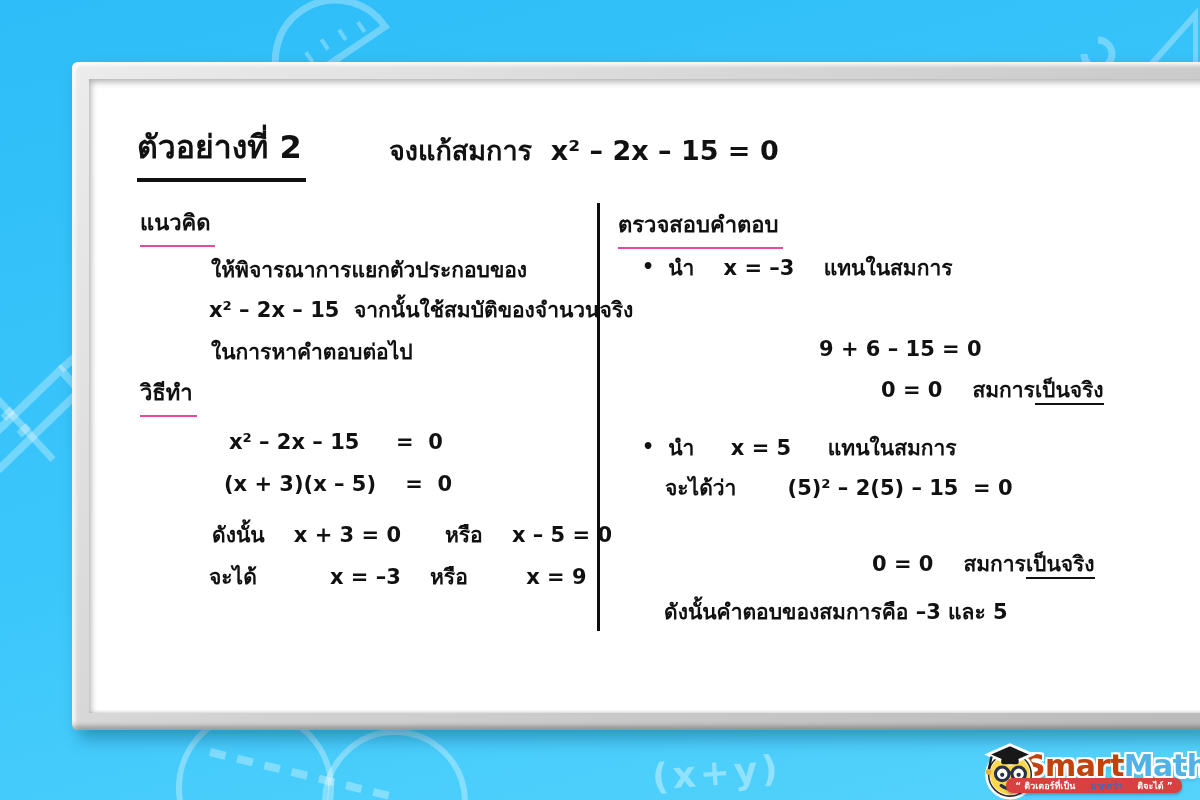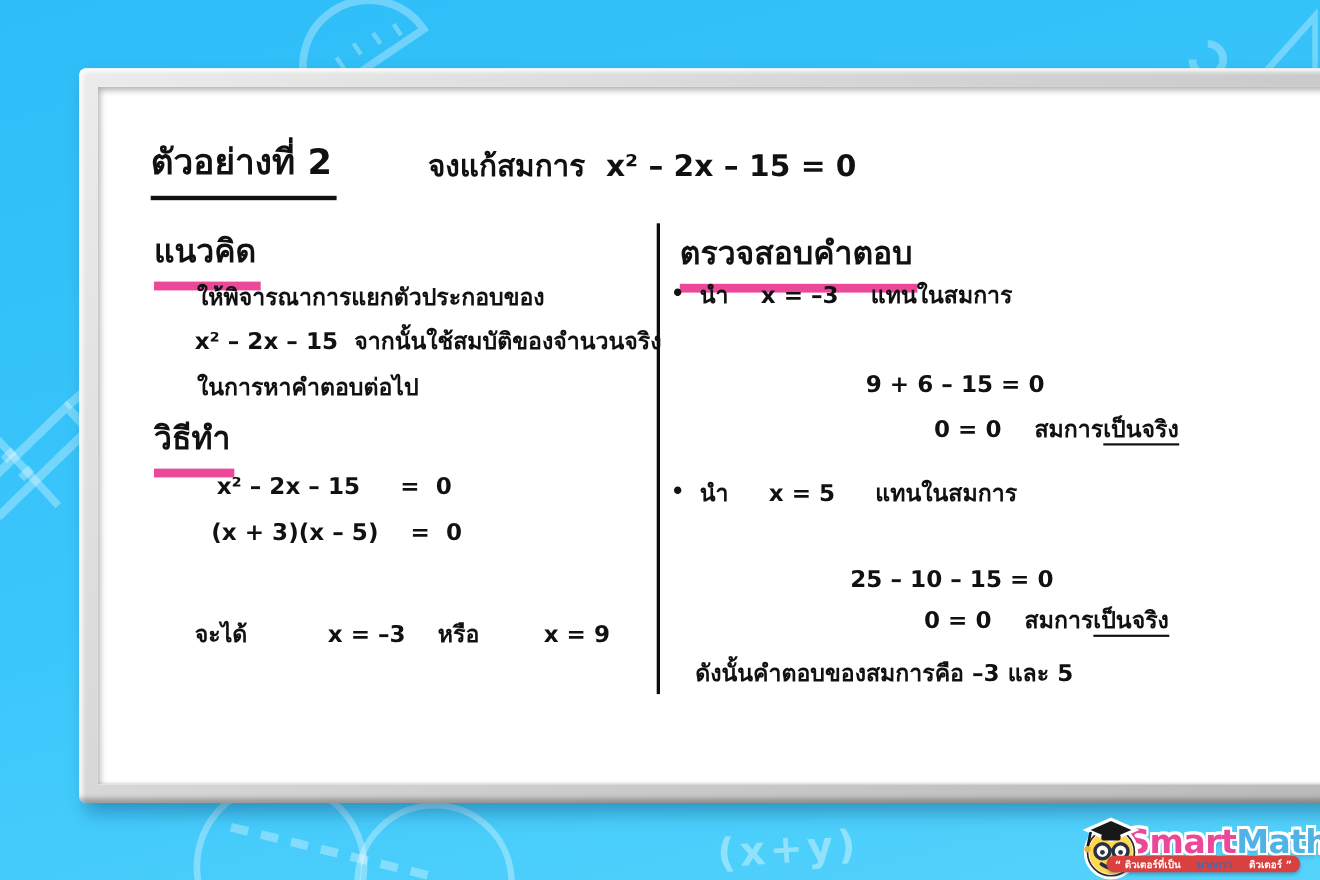--- a/index.html
+++ b/index.html
@@ -27,37 +27,37 @@
   }
   .board-inner{
     position:absolute;left:17px;top:17px;right:17px;bottom:17px;
     background:#ffffff;
     box-shadow:inset 2px 3px 6px rgba(0,0,0,.30),inset -1px -1px 3px rgba(0,0,0,.12);
     color:#111;font-weight:700;
   }
   .abs{position:absolute;white-space:pre;}
   .h-title{font-size:32px;border-bottom:4px solid #111;padding:0 4px 6px 0;}
   .h-problem{font-size:27px;}
-  .h-section{font-size:29px;border-bottom:8px solid #ec4899;padding:0 4px 5px 0;}
-  .body-line{font-size:21px;line-height:1.25;}
+  .h-section{font-size:22px;border-bottom:2px solid #ec4899;padding:0 4px 5px 0;}
+  .body-line{font-size:21px;line-height:1.25;margin-left:32px;}
   .divider{position:absolute;background:#0c0c0c;width:3px;}
   .bullet{display:inline-block;margin-right:14px;font-size:19px;vertical-align:2px;}
   .res-gap{display:inline-block;width:30px;}
   .u-true{border-bottom:2.5px solid #111;padding-bottom:1px;}
   
   .logo{position:absolute;left:972px;top:736px;width:220px;height:62px;}
   .logo-face{position:absolute;left:6px;top:2px;width:62px;height:62px;z-index:2;}
   .logo-text{
     position:absolute;left:52px;top:12px;font-size:30px;font-weight:800;
     letter-spacing:-.5px;white-space:nowrap;z-index:1;
     text-shadow:-2px 0 0 #fff,2px 0 0 #fff,0 -2px 0 #fff,0 2.5px 0 #fff,
                 -2px -2px 0 #fff,2px -2px 0 #fff,-2px 2px 0 #fff,2px 2px 0 #fff,
                 0 4px 5px rgba(0,40,80,.25);
   }
-  .logo-text .p1,.logo-text .p3{color:#ec4899;}
+  .logo-text .p1,.logo-text .p3{color:#c2410c;}
   .logo-text .p2{color:#4fb3e8;}
   .logo-ribbon{
     position:absolute;left:34px;top:42px;width:176px;height:15px;z-index:3;
     background:#d94040;border-radius:7px;
     box-shadow:0 2px 3px rgba(0,40,80,.3);
     display:flex;align-items:center;justify-content:center;
     font-size:9px;font-weight:700;white-space:nowrap;color:#fff;
   }
   .logo-ribbon .hl{color:#2d6fc0;margin:0 15px;}
 </style>
@@ -106,32 +106,33 @@
     <div class="abs h-problem" style="left:300px;top:50px;">จงแก้สมการ  x² – 2x – 15 = 0</div>
 
     <div class="abs h-section" style="left:51px;top:126px;">แนวคิด</div>
     <div class="abs body-line" style="left:90px;top:178px;">ให้พิจารณาการแยกตัวประกอบของ</div>
     <div class="abs body-line" style="left:88px;top:218px;">x² – 2x – 15  จากนั้นใช้สมบัติของจำนวนจริง</div>
     <div class="abs body-line" style="left:90px;top:260px;">ในการหาคำตอบต่อไป</div>
 
     <div class="abs h-section" style="left:51px;top:296px;">วิธีทำ</div>
     <div class="abs body-line" style="left:108px;top:350px;">x² – 2x – 15     =  0</div>
     <div class="abs body-line" style="left:103px;top:392px;">(x + 3)(x – 5)    =  0</div>
+    <div class="abs body-line" style="left:91px;top:443px;">ดังนั้น    x + 3 = 0      หรือ    x – 5 = 0</div>
     <div class="abs body-line" style="left:88px;top:485px;">จะได้          x = –3    หรือ        x = 9</div>
 
     <div class="divider" style="left:508px;top:124px;height:428px;"></div>
 
     <div class="abs h-section" style="left:529px;top:128px;">ตรวจสอบคำตอบ</div>
 
     <div class="abs body-line" style="left:521px;top:176px;"><span class="bullet">•</span><span>นำ    x = –3    แทนในสมการ</span></div>
     <div class="abs body-line" style="left:698px;top:257px;">9 + 6 – 15 = 0</div>
     <div class="abs body-line" style="left:760px;top:298px;"><span>0 = 0</span><span class="res-gap"></span><span>สมการ</span><span class="u-true">เป็นจริง</span></div>
 
     <div class="abs body-line" style="left:521px;top:356px;"><span class="bullet">•</span><span>นำ     x = 5     แทนในสมการ</span></div>
-    <div class="abs body-line" style="left:684px;top:435px;">25 – 10 – 15 = 0</div>
+    <div class="abs body-line" style="left:544px;top:396px;">จะได้ว่า       (5)² – 2(5) – 15  = 0</div>
     <div class="abs body-line" style="left:751px;top:472px;"><span>0 = 0</span><span class="res-gap"></span><span>สมการ</span><span class="u-true">เป็นจริง</span></div>
 
     <div class="abs body-line" style="left:543px;top:520px;text-align:center;">ดังนั้นคำตอบของสมการคือ –3 และ 5</div>
   </div>
 </div>
 
 <div class="logo">
   <div class="logo-text"><span class="p1">Smart</span><span class="p2">Math</span></div>
   <div class="logo-face">
     <svg width="62" height="62" viewBox="0 0 64 64">
@@ -145,15 +146,15 @@
       <circle cx="42" cy="37" r="7" fill="#fffdf4" stroke="#273248" stroke-width="3.2"></circle>
       <line x1="31" y1="36" x2="36" y2="36" stroke="#273248" stroke-width="3"></line>
       <circle cx="25" cy="38" r="2.2" fill="#273248"></circle>
       <circle cx="42" cy="38" r="2.2" fill="#273248"></circle>
       <path d="M24,49 Q33,56 43,49" fill="none" stroke="#273248" stroke-width="3.4" stroke-linecap="round"></path>
     </svg>
   </div>
   <div class="logo-ribbon">
       <span>“ ติวเตอร์ที่เป็น</span>
       <span class="hl">มากกว่า</span>
-      <span>ติวเตอร์ ”</span>
+      <span>ติจะได์ ”</span>
     </div>
 </div>
 
 </body></html>

